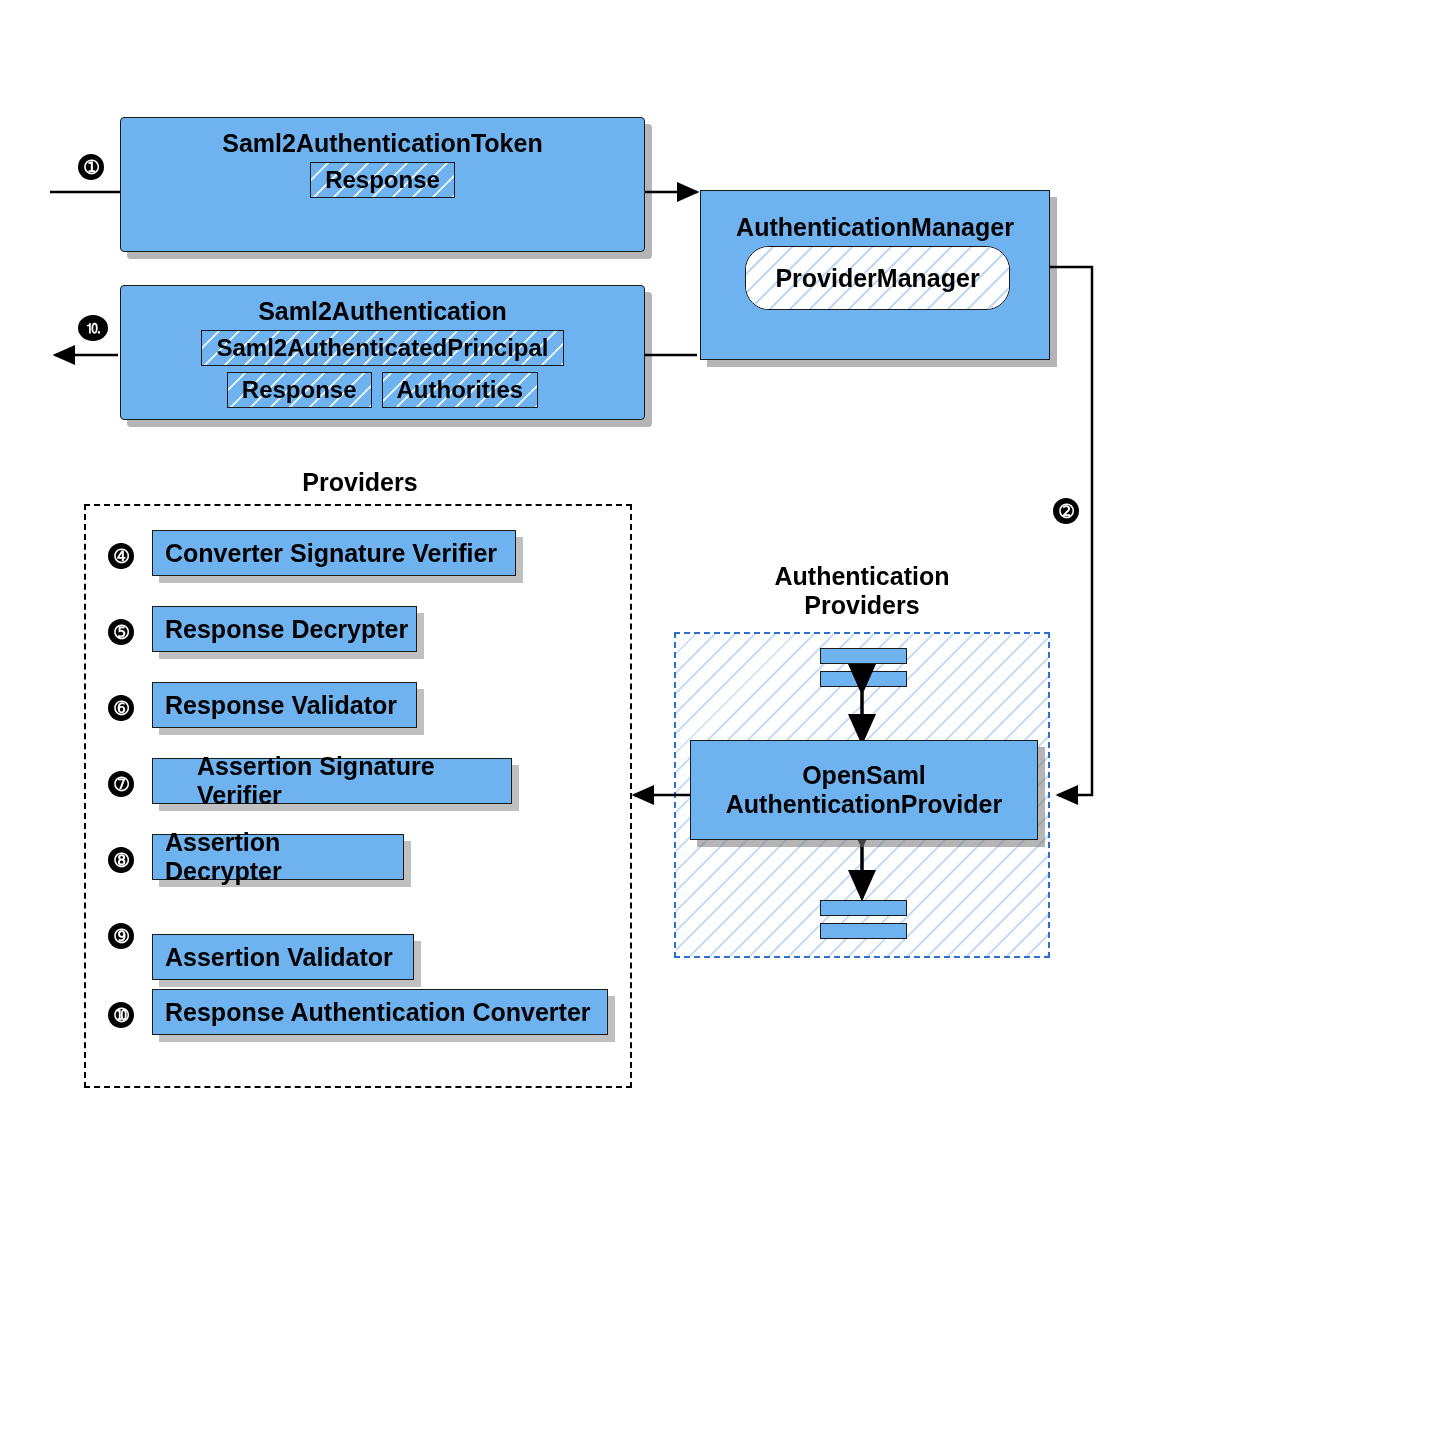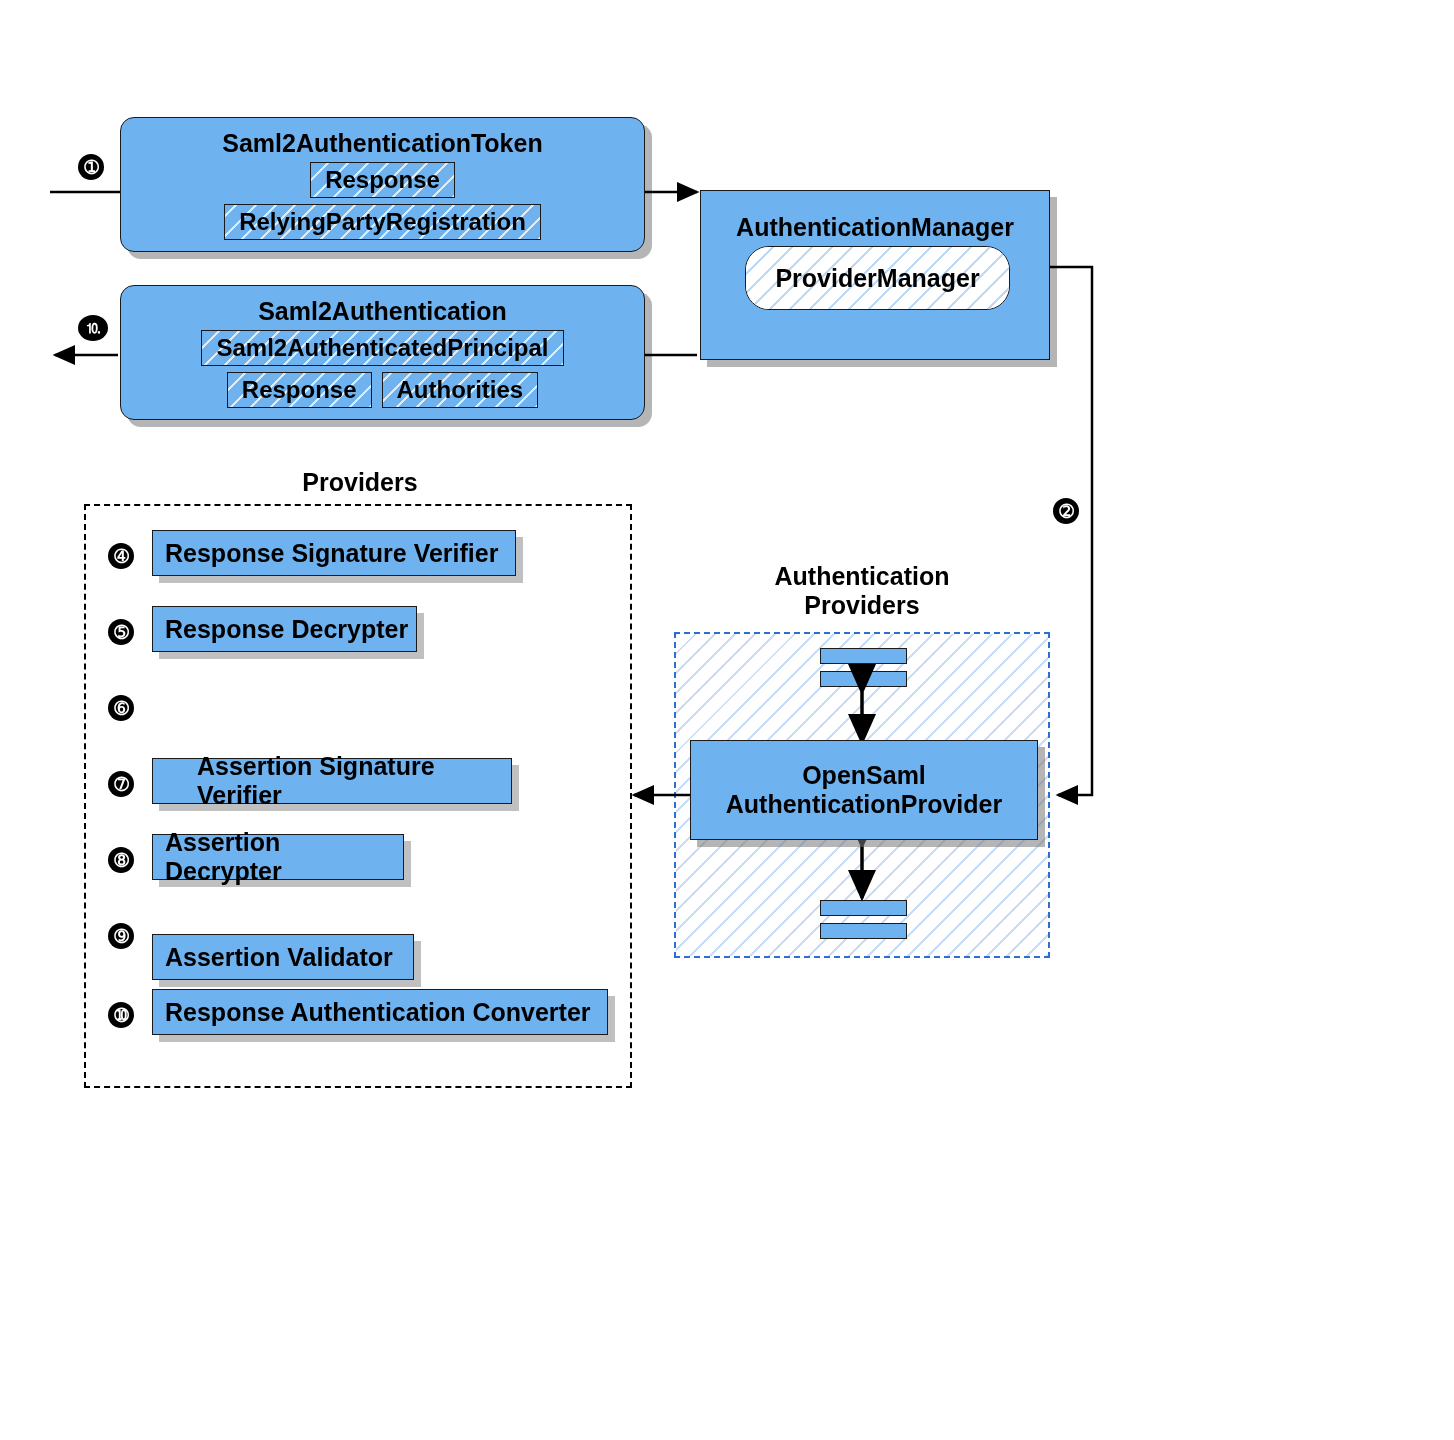--- a/index.html
+++ b/index.html
@@ -31,21 +31,21 @@
     border: 1px solid #1a1a1a;
     display: flex;
     align-items: center;
     justify-content: center;
     text-align: center;
     font-weight: bold;
     color: #000;
     box-shadow: 7px 7px 0 rgba(120,120,120,0.55);
   }
   .rounded {
-    border-radius: 14px;
+    border-radius: 4px;
   }
 
   
   .token-box {
     flex-direction: column;
     justify-content: flex-start;
     padding-top: 10px;
   }
   .token-title {
     font-size: 25px;
@@ -228,25 +228,20 @@
 
   <div class="bullet" style="left:78px; top:154px;">➀</div>
   <div class="bullet wide" style="left:78px; top:315px; width:30px;">⒑</div>
   <div class="bullet" style="left:1053px; top:498px;">➁</div>
 
   <div class="node rounded token-box" style="left:120px; top:117px; width:525px; height:135px;">
     <div class="token-title">Saml2AuthenticationToken</div>
     <div class="sub-row">
       <div class="sub-box">
         <div class="hatch"></div><span>Response</span>
-      </div>
-    </div>
-    <div class="sub-row" style="margin-top:6px;">
-      <div class="sub-box">
-        <div class="hatch"></div><span>RelyingPartyRegistration</span>
       </div>
     </div>
   </div>
 
   <div class="node rounded token-box" style="left:120px; top:285px; width:525px; height:135px;">
     <div class="token-title">Saml2Authentication</div>
     <div class="sub-row">
       <div class="sub-box">
         <div class="hatch"></div><span>Saml2AuthenticatedPrincipal</span>
       </div>
@@ -266,29 +261,32 @@
   </div>
   <div class="hatch-box" style="left:745px; top:246px; width:265px; height:64px;border-radius:24px;">
     <span>ProviderManager</span>
   </div>
 
   <div class="group-label" style="left:198px; top:468px; width:324px;">Providers</div>
   <div class="dashed-box" style="left:84px; top:504px; width:548px; height:584px;"></div>
 
   <div class="bullet" style="left:108px; top:543px;">➃</div>
   <div class="conv-item" style="left:152px; top:530px; width:364px;">
-    <span>Response Signature Verifier</span>
+    <span>Converter Signature Verifier</span>
   </div>
 
   <div class="bullet" style="left:108px; top:619px;">➄</div>
   <div class="conv-item" style="left:152px; top:606px; width:265px;">
     <span>Response Decrypter</span>
   </div>
 
   <div class="bullet" style="left:108px; top:695px;">➅</div>
+  <div class="conv-item" style="left:152px; top:682px; width:265px;">
+    <span>Response Validator</span>
+  </div>
 
   <div class="bullet" style="left:108px; top:771px;">➆</div>
   <div class="conv-item" style="left:152px; top:758px; width:360px;padding-left:44px;">
     <span>Assertion Signature Verifier</span>
   </div>
 
   <div class="bullet" style="left:108px; top:847px;">➇</div>
   <div class="conv-item" style="left:152px; top:834px; width:252px;">
     <span>Assertion Decrypter</span>
   </div>

